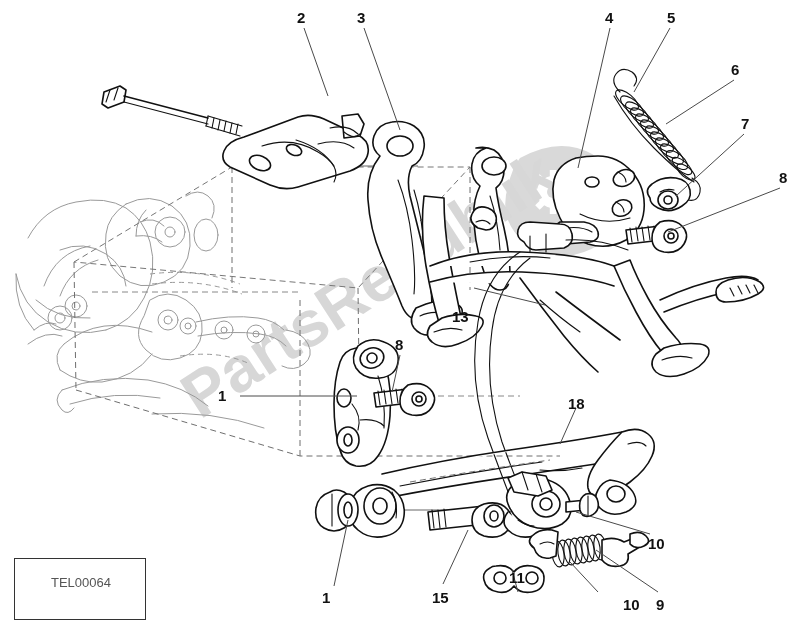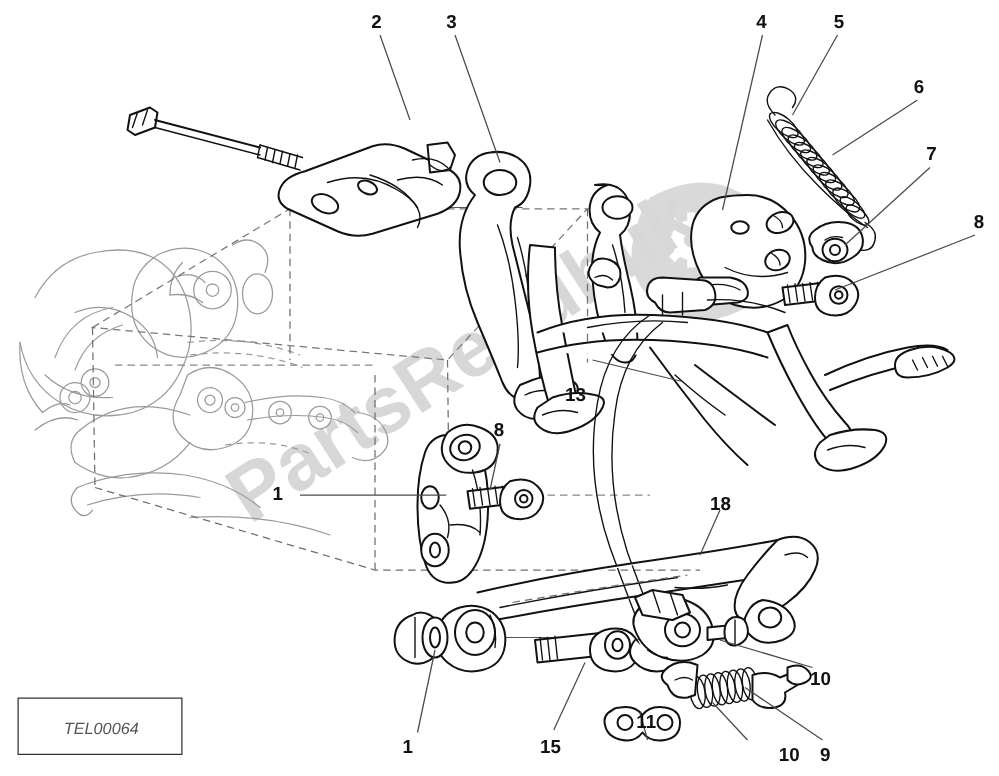--- a/index.html
+++ b/index.html
@@ -9,21 +9,21 @@
   .lbl{position:absolute;font-family:"Liberation Sans",sans-serif;font-weight:bold;font-size:15px;color:#111;letter-spacing:0px;line-height:1;}
   .leader{stroke:#4a4a4a;stroke-width:1;fill:none;}
   .part{fill:#ffffff;stroke:#111111;stroke-width:1.6;stroke-linejoin:round;stroke-linecap:round;}
   .partthin{fill:none;stroke:#111111;stroke-width:1.1;stroke-linejoin:round;stroke-linecap:round;}
   .ghost{fill:none;stroke:#9a9a9a;stroke-width:1;stroke-linejoin:round;stroke-linecap:round;}
   .ghostdash{fill:none;stroke:#9a9a9a;stroke-width:1;stroke-dasharray:5 4;}
   .hid{fill:none;stroke:#6f6f6f;stroke-width:1;stroke-dasharray:6 4;}
   .shade{fill:none;stroke:#555;stroke-width:0.9;}
   .wm{fill:#d9d9d9;}
   .wmtext{font-family:"Liberation Sans",sans-serif;font-weight:bold;font-size:64px;fill:#d7d7d7;}
-  #footer{position:absolute;left:14px;top:558px;width:132px;height:46px;border:1.5px solid #333;box-sizing:border-box;font-style:italic;}
+  #footer{position:absolute;left:14px;top:558px;width:132px;height:62px;border:1.5px solid #333;box-sizing:border-box;}
   #footercode{position:absolute;left:0;top:0;width:132px;height:46px;display:flex;align-items:center;justify-content:center;font-size:13px;color:#555;font-family:"Liberation Sans",sans-serif;}
 </style>
 </head>
 <body>
 
 <div id="page">
 
   <svg class="layer" viewBox="0 0 799 621">
     <g class="wm">
       <path d="M520 158 q40 -22 72 -4 q30 18 28 52 q-2 34 -36 46 q-34 12 -60 -10 q-26 -22 -16 -56 q4 -18 12 -28 z" fill="#d9d9d9"></path>

